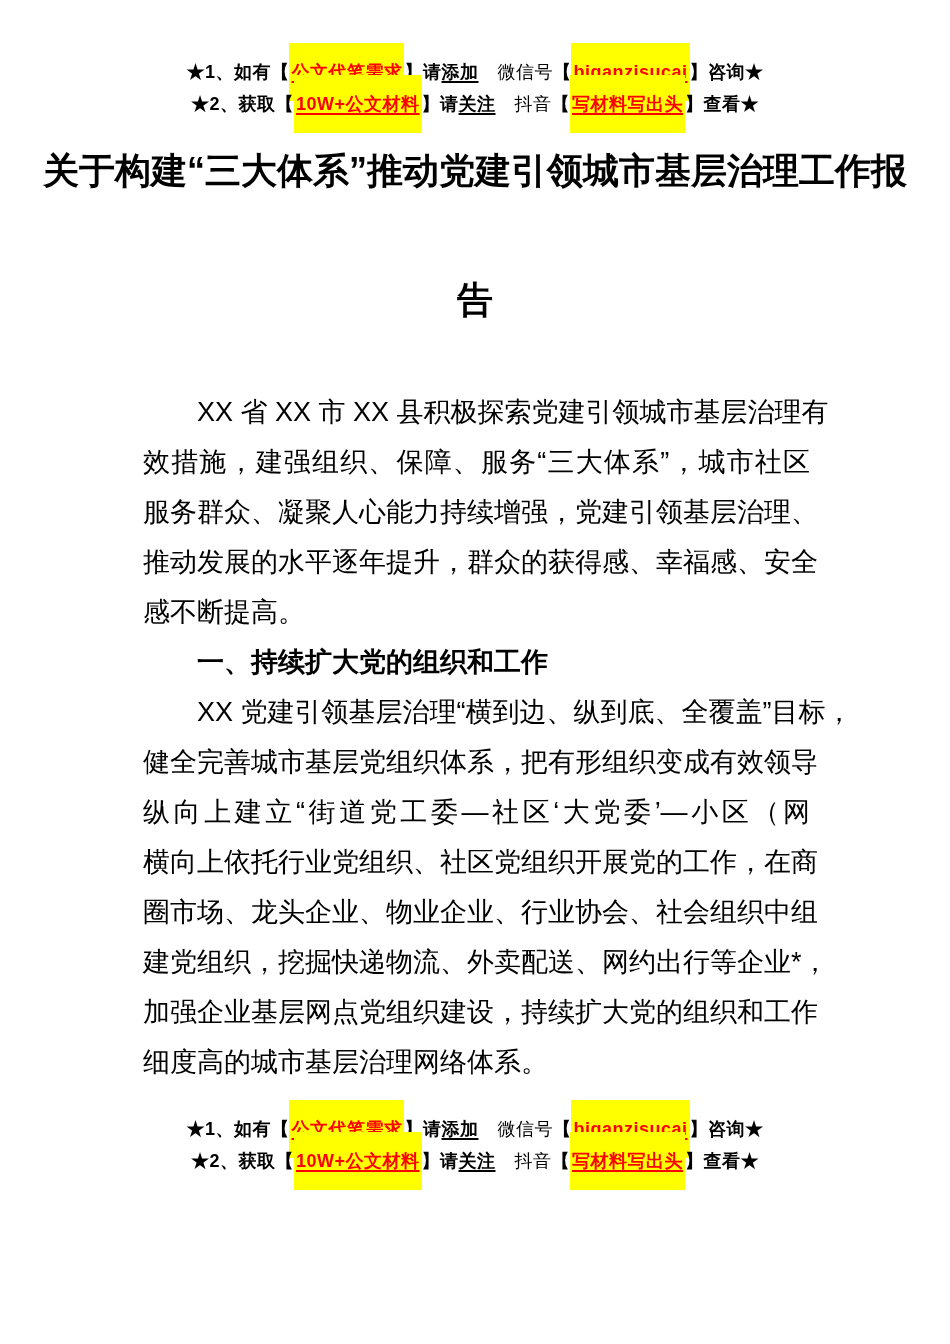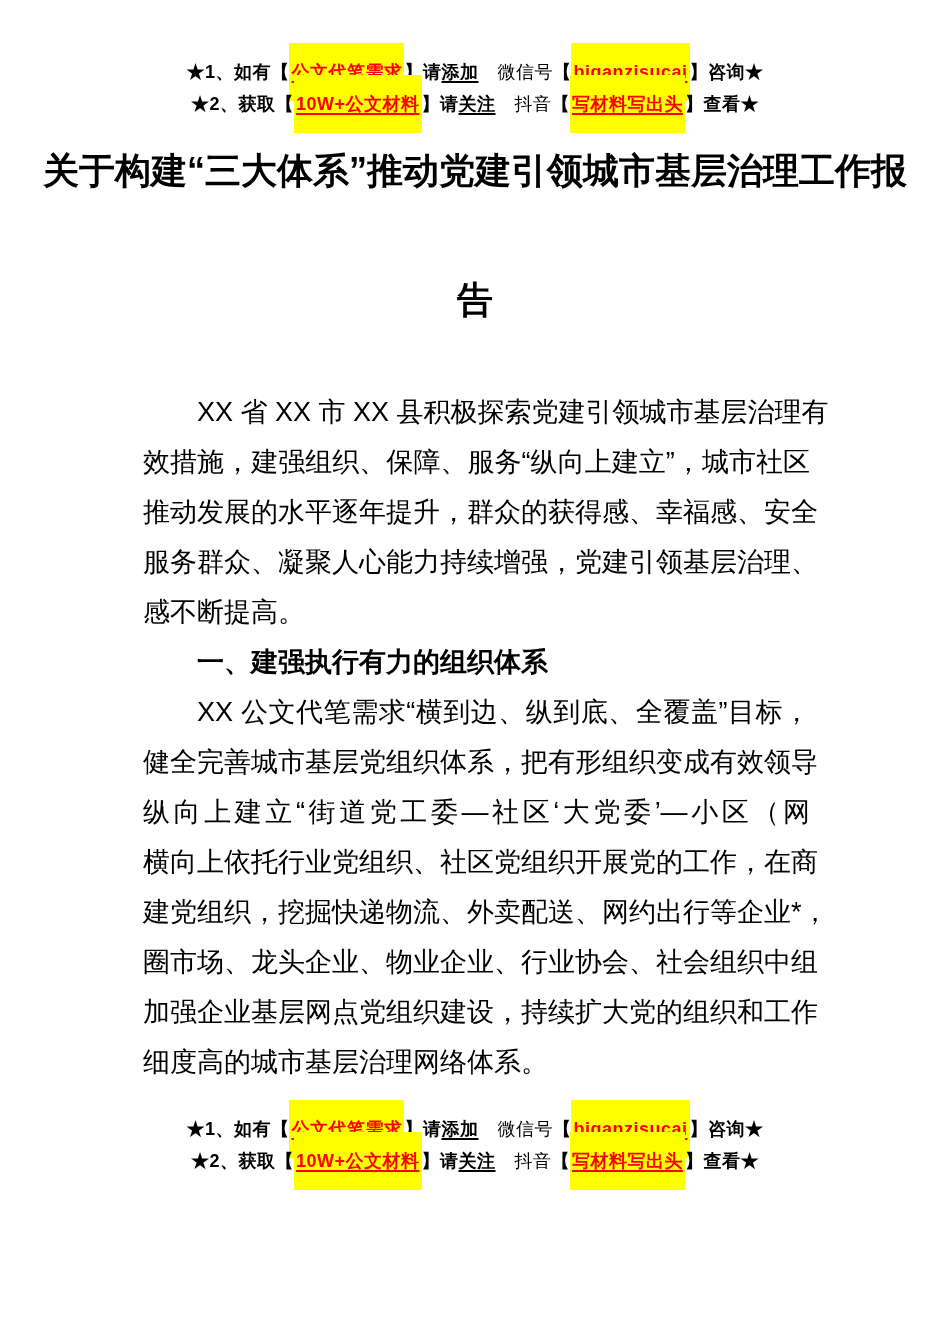--- a/index.html
+++ b/index.html
@@ -60,31 +60,31 @@
   <div class="promo promo-header">
       <div class="promo-line"><span class="seg seg-bold">★1、如有【</span><span class="seg seg-hl">公文代笔需求</span><span class="seg seg-bold">】请</span><span class="seg seg-bold-underline">添加</span><span class="seg seg-normal">微信号</span><span class="seg seg-bold">【</span><span class="seg seg-hl">biganzisucai</span><span class="seg seg-bold">】咨询★</span></div>
       <div class="promo-line"><span class="seg seg-bold">★2、获取【</span><span class="seg seg-hl">10W+公文材料</span><span class="seg seg-bold">】请</span><span class="seg seg-bold-underline">关注</span><span class="seg seg-normal">抖音</span><span class="seg seg-bold">【</span><span class="seg seg-hl">写材料写出头</span><span class="seg seg-bold">】查看★</span></div>
     </div>
   <div class="title">
       <div class="title-line">关于构建“三大体系”推动党建引领城市基层治理工作报</div>
       <div class="title-line">告</div>
     </div>
   <div class="doc-body">
       <div class="line indent">XX 省 XX 市 XX 县积极探索党建引领城市基层治理有</div>
-      <div class="line">效措施，建强组织、保障、服务“纵向上建立”，城市社区</div>
+      <div class="line">效措施，建强组织、保障、服务“三大体系”，城市社区</div>
+      <div class="line">服务群众、凝聚人心能力持续增强，党建引领基层治理、</div>
       <div class="line">推动发展的水平逐年提升，群众的获得感、幸福感、安全</div>
-      <div class="line">服务群众、凝聚人心能力持续增强，党建引领基层治理、</div>
       <div class="line last">感不断提高。</div>
-      <div class="heading">一、建强执行有力的组织体系</div>
-      <div class="line indent">XX 公文代笔需求“横到边、纵到底、全覆盖”目标，</div>
+      <div class="heading">一、持续扩大党的组织和工作</div>
+      <div class="line indent">XX 党建引领基层治理“横到边、纵到底、全覆盖”目标，</div>
       <div class="line">健全完善城市基层党组织体系，把有形组织变成有效领导</div>
       <div class="line">纵向上建立“街道党工委—社区‘大党委’—小区（网</div>
       <div class="line">横向上依托行业党组织、社区党组织开展党的工作，在商</div>
+      <div class="line">圈市场、龙头企业、物业企业、行业协会、社会组织中组</div>
       <div class="line">建党组织，挖掘快递物流、外卖配送、网约出行等企业*，</div>
-      <div class="line">圈市场、龙头企业、物业企业、行业协会、社会组织中组</div>
       <div class="line">加强企业基层网点党组织建设，持续扩大党的组织和工作</div>
       <div class="line last">细度高的城市基层治理网络体系。</div>
     </div>
   <div class="promo promo-footer">
       <div class="promo-line"><span class="seg seg-bold">★1、如有【</span><span class="seg seg-hl">公文代笔需求</span><span class="seg seg-bold">】请</span><span class="seg seg-bold-underline">添加</span><span class="seg seg-normal">微信号</span><span class="seg seg-bold">【</span><span class="seg seg-hl">biganzisucai</span><span class="seg seg-bold">】咨询★</span></div>
       <div class="promo-line"><span class="seg seg-bold">★2、获取【</span><span class="seg seg-hl">10W+公文材料</span><span class="seg seg-bold">】请</span><span class="seg seg-bold-underline">关注</span><span class="seg seg-normal">抖音</span><span class="seg seg-bold">【</span><span class="seg seg-hl">写材料写出头</span><span class="seg seg-bold">】查看★</span></div>
     </div>
 </div>
 
 </body></html>

